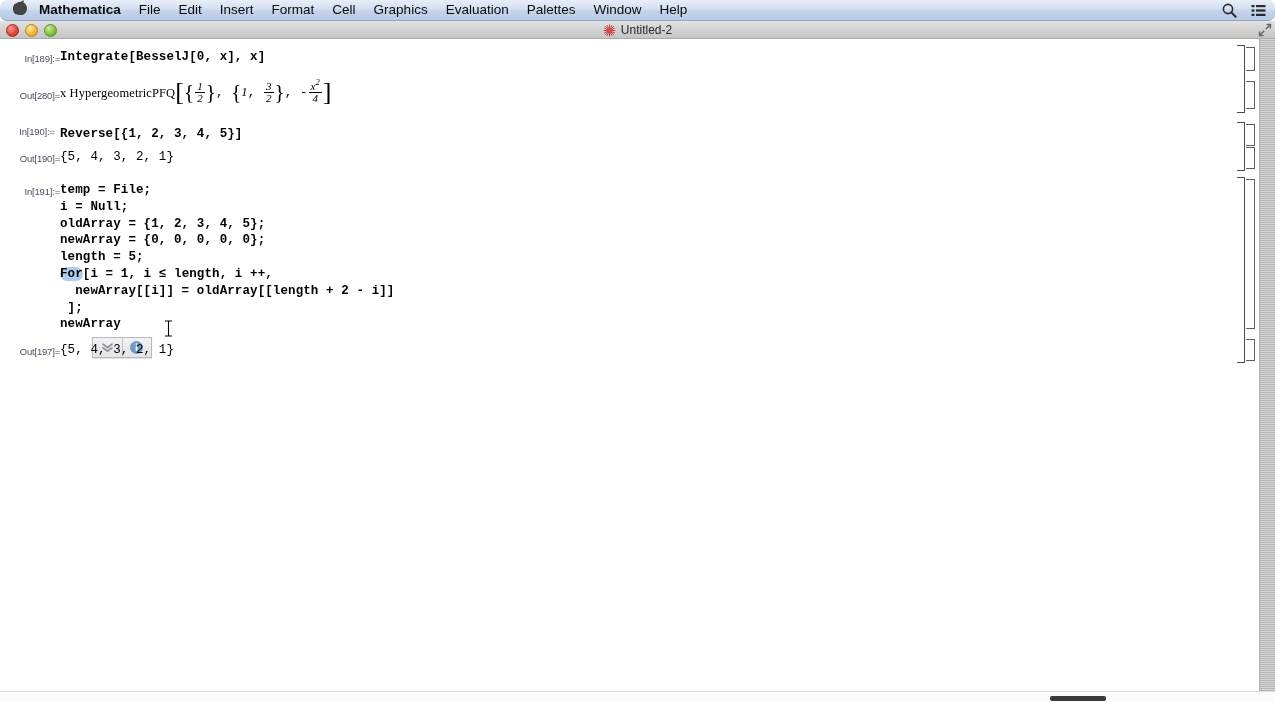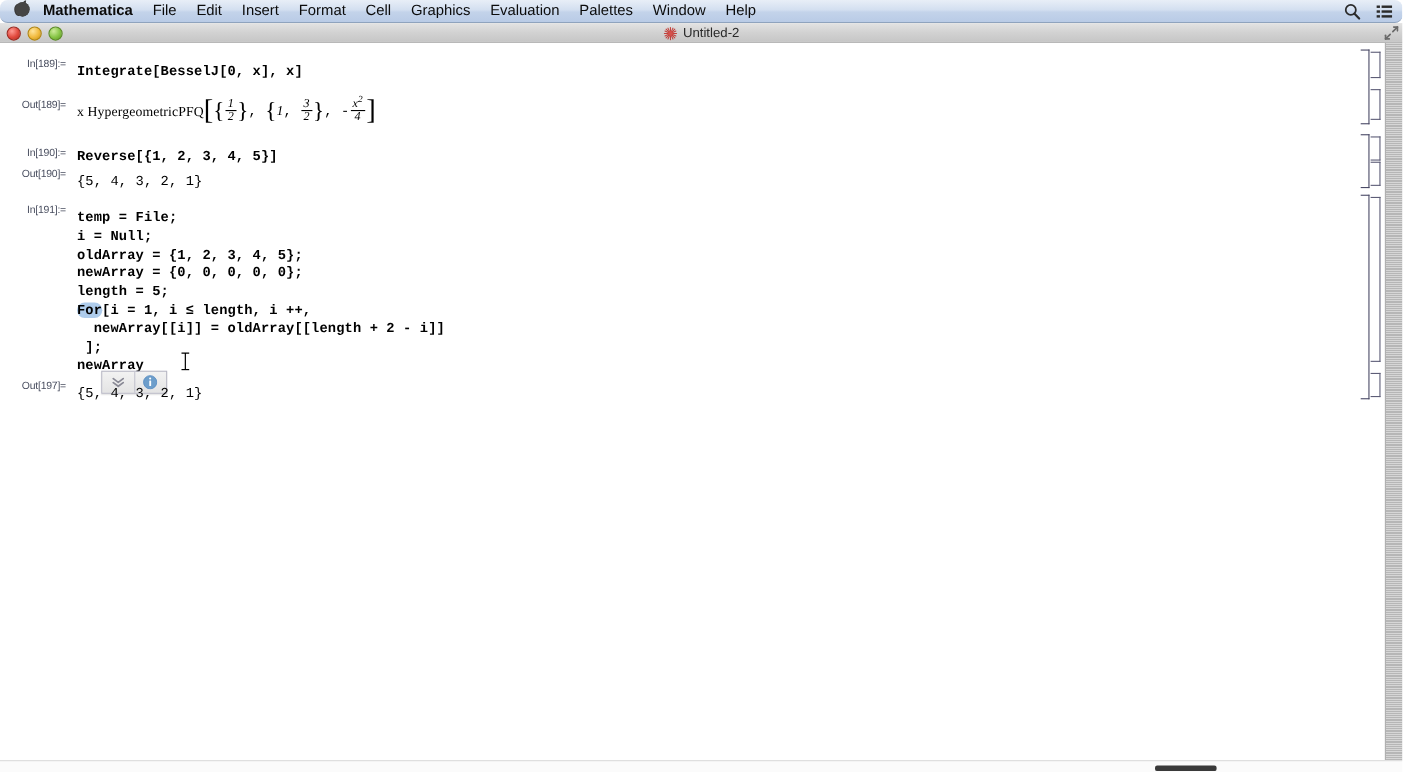--- a/index.html
+++ b/index.html
@@ -124,25 +124,24 @@
     text-align: right;
     font-family: "Liberation Sans", sans-serif;
     font-size: 9.5px;
     color: #4a4f60;
     letter-spacing: -0.2px;
     white-space: nowrap;
     user-select: none;
   }
   .cell-content {
     position: absolute;
-    left: 70px;
+    left: 60px;
     font-family: "Liberation Mono", monospace;
     color: #000;
     white-space: pre;
-    margin-top: 8px;
   }
   .in-code {
     font-size: 12.5px;
     font-weight: bold;
     line-height: 16.8px;
     letter-spacing: 0.1px;
   }
   .out-code {
     font-size: 12.5px;
     font-weight: normal;
@@ -325,26 +324,26 @@
   </div>
 
   <div class="notebook">
 
     <div class="cell" style="top: 10px; height: 22px;">
       <div class="io-label" style="top: 4px;">In[189]:=</div>
       <div class="cell-content in-code" style="top: 0px;">Integrate[BesselJ[0, x], x]</div>
     </div>
 
     <div class="cell" style="top: 38px; height: 36px;">
-      <div class="io-label" style="top: 13px;">Out[189]=</div>
+      <div class="io-label" style="top: 13px;">Out[280]=</div>
       <div class="cell-content out-code" style="top: 4px;"><span class="math">x HypergeometricPFQ</span><span class="brk">[</span><span class="brk sm">{</span><span class="frac"><span class="num">1</span><span class="den">2</span></span><span class="brk sm">}</span><span>, </span><span class="brk sm">{</span><span class="mvar">1</span><span>, </span><span class="frac"><span class="num">3</span><span class="den">2</span></span><span class="brk sm">}</span><span>, </span><span>-</span><span class="frac"><span class="num"><span class="mvar">x</span><span class="sup">2</span></span><span class="den">4</span></span><span class="brk">]</span></div>
     </div>
 
     <div class="cell" style="top: 87px; height: 22px;">
-      <div class="io-label" style="top: 8px;">In[190]:=</div>
+      <div class="io-label" style="top: 0; text-align: center;">In[190]:=</div>
       <div class="cell-content in-code" style="top: 0px;">Reverse[{1, 2, 3, 4, 5}]</div>
     </div>
 
     <div class="cell" style="top: 110px; height: 22px;">
       <div class="io-label" style="top: 4px;">Out[190]=</div>
       <div class="cell-content out-code" style="top: 0px;">{5, 4, 3, 2, 1}</div>
     </div>
 
     <div class="cell" style="top: 143px; height: 150px;">
       <div class="io-label" style="top: 4px;">In[191]:=</div>

